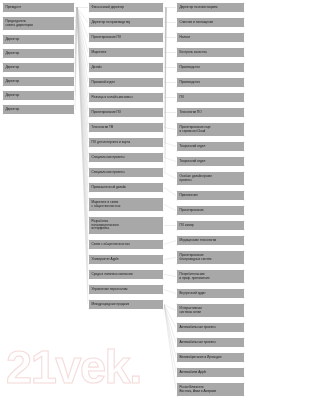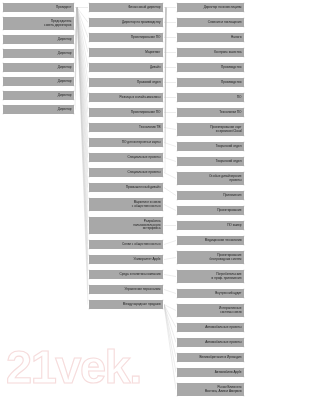--- a/index.html
+++ b/index.html
@@ -7,21 +7,20 @@
     padding: 0;
     background: #ffffff;
   }
   #chart-root {
     position: relative;
     width: 247px;
     height: 400px;
     background: #ffffff;
     overflow: hidden;
     font-family: "Liberation Sans", sans-serif;
-    text-align: right;
   }
   #connector-layer {
     position: absolute;
     left: 0;
     top: 0;
     width: 247px;
     height: 400px;
     z-index: 1;
     pointer-events: none;
   }

